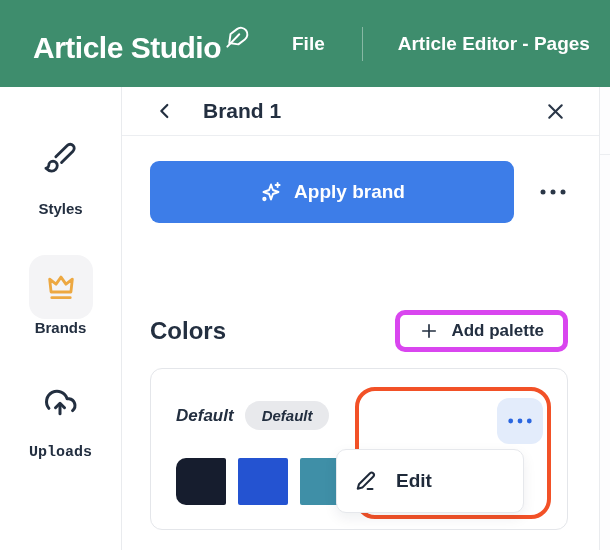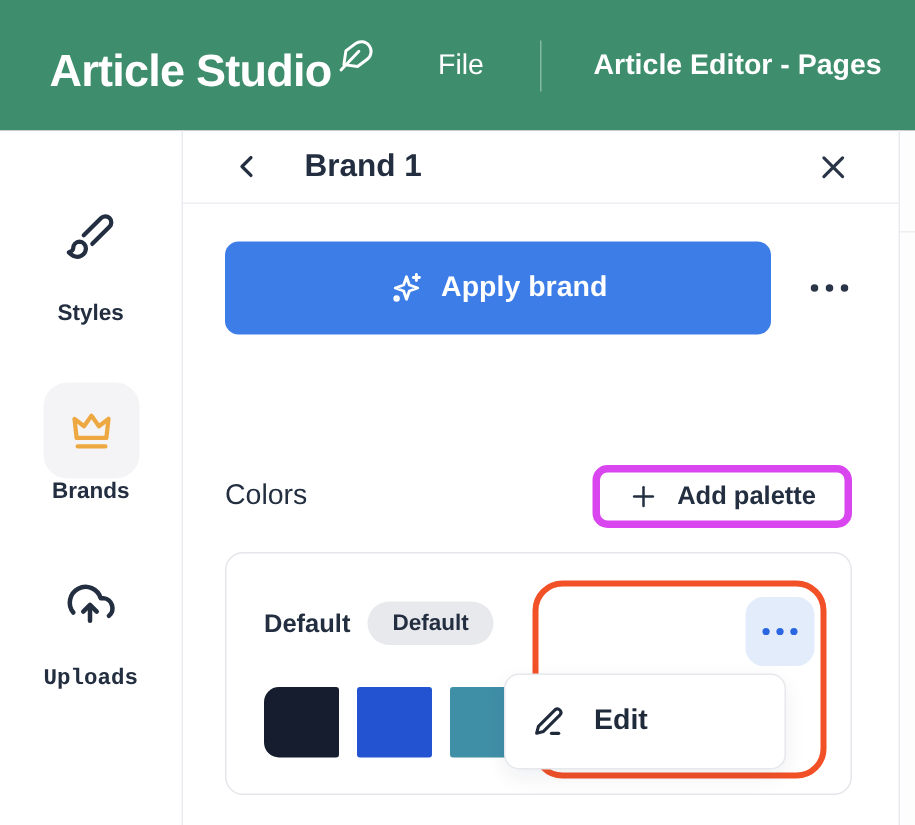--- a/index.html
+++ b/index.html
@@ -3,37 +3,37 @@
 <meta charset="utf-8">
 <style>
   * { margin: 0; padding: 0; box-sizing: border-box; }
   html, body { background: #ffffff; }
   body { font-family: "Liberation Sans", "DejaVu Sans", sans-serif; color: #232f40; }
 
   .screen {
     position: relative;
     width: 610px; height: 550px;
     overflow: hidden;
-    background: #f9a8d4;
+    background: #14532d;
   }
 
   
   .app-header {
     height: 87px;
     background: #3e8d6d;
     display: flex;
     align-items: center;
     padding: 0 0 0 33px;
     color: #ffffff;
   }
   .logo { display: flex; align-items: flex-start; cursor: pointer; }
   .logo-text { font-size: 30px; font-weight: 800; letter-spacing: -0.5px; line-height: 1; padding-top: 8px; }
   .logo-quill { margin-left: 2px; margin-top: 0; }
   .header-nav { display: flex; align-items: center; margin-left: 43px; }
-  .file-menu { font-size: 19px; font-weight: 400; cursor: pointer; }
+  .file-menu { font-size: 19px; font-weight: 700; cursor: pointer; }
   .header-vdiv { width: 1px; height: 34px; background: rgba(255,255,255,0.38); margin: 0 35px 0 37px; }
   .doc-title { font-size: 19px; font-weight: 700; white-space: nowrap; }
 
   
   .body-row { display: flex; height: 463px; }
 
   
   .sidebar {
     width: 122px;
     background: #ffffff;
@@ -84,39 +84,39 @@
     border: none; border-radius: 9px;
     background: #3d7de8;
     color: #ffffff; font-family: inherit;
     font-size: 19px; font-weight: 700;
     display: flex; align-items: center; justify-content: center; gap: 11px;
     cursor: pointer;
   }
   .brand-more-btn { width: 30px; height: 30px; margin-left: 24px; }
 
   .colors-row { margin-top: 87px; display: flex; align-items: center; justify-content: space-between; }
-  .colors-heading { font-size: 19px; font-weight: 400; color: #232f40; }
+  .colors-heading { font-size: 24px; font-weight: 700; color: #232f40; }
   .add-palette-btn {
     height: 42px;
     background: #ffffff;
     border: 5px solid #d946ef; border-radius: 10px;
     font-family: inherit; font-size: 17px; font-weight: 700; color: #232f40;
     display: flex; align-items: center; gap: 12px;
     padding: 0 19px;
     cursor: pointer;
   }
 
   .palette-card {
     margin-top: 16px;
     height: 162px;
     border: 1px solid #e4e6ea;
     border-radius: 12px;
     padding: 32px 25px 0 25px;
   }
-  .palette-head { display: flex; align-items: center; }
+  .palette-head { display: flex; align-items: center; font-style: italic; }
   .palette-name { font-size: 17px; font-weight: 700; color: #232f40; }
   .palette-badge {
     margin-left: 11px;
     height: 29px; padding: 0 17px; border-radius: 15px;
     background: #e8e9ec;
     font-size: 15px; font-weight: 700; color: #232f40;
     display: flex; align-items: center;
   }
   .swatches { margin-top: 28px; display: flex; gap: 12px; }
   .swatch { width: 50px; height: 47px; border-radius: 2px; }

